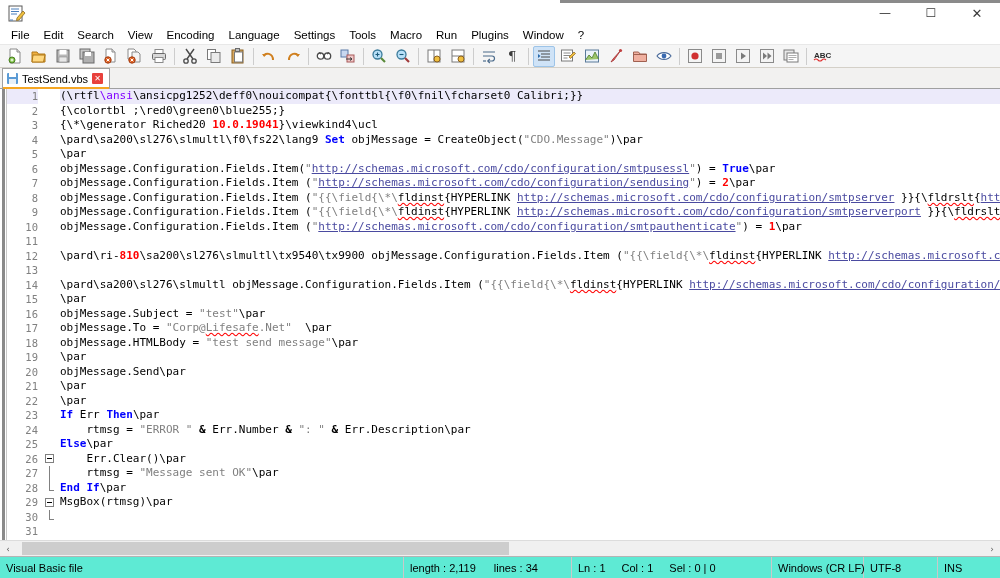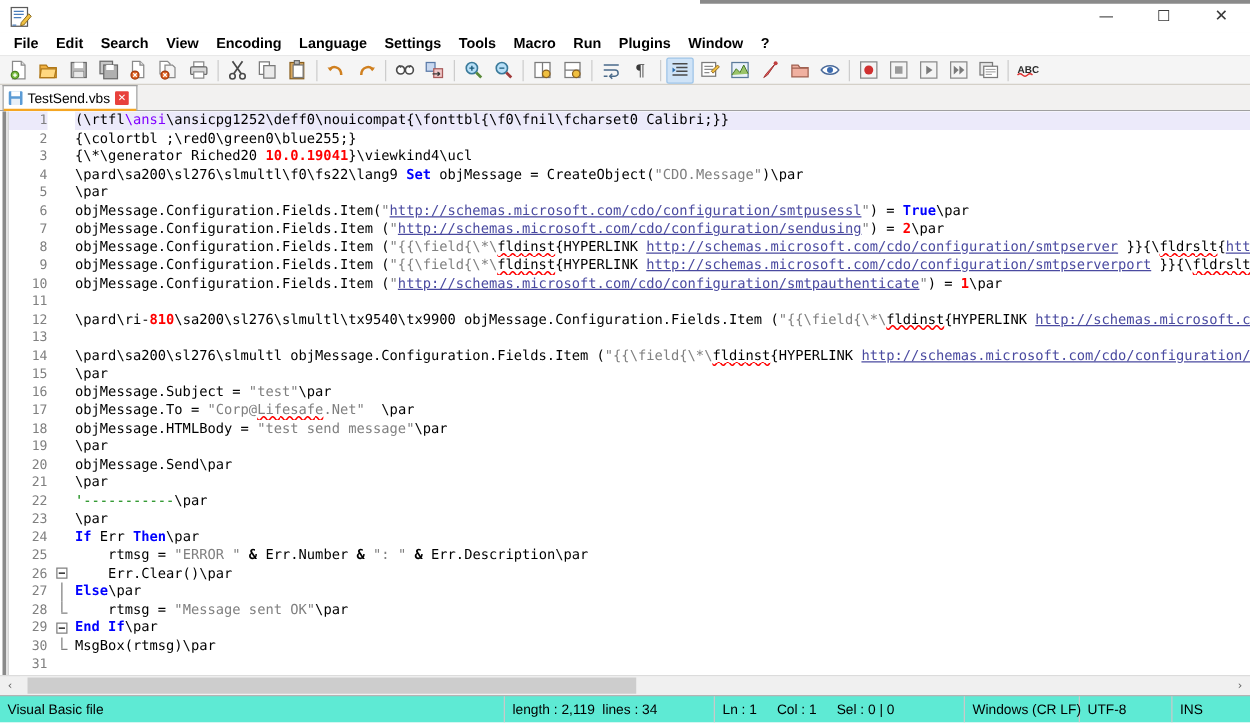--- a/index.html
+++ b/index.html
@@ -52,21 +52,20 @@
     display: flex; align-items: center;
     padding-left: 4px;
     font-size: 11.5px;
     color: #000000;
     border-bottom: 1px solid #e8e8e8;
   }
   .menu-item {
     padding: 1px 7px;
     line-height: 16px;
     white-space: nowrap;
-    font-weight: bold;
   }
 
   
   .toolbar {
     height: 23px; flex: 0 0 23px;
     background: #f5f5f5;
     display: flex; align-items: center;
     padding-left: 3px;
     border-bottom: 1px solid #d4d0c8;
   }
@@ -231,21 +230,21 @@
     font-size: 11px; color: #000000;
     border-top: 1px solid #b4b4b4;
   }
   .sb-cell {
     height: 21px; display: flex; align-items: center;
     padding: 0 6px;
     border-right: 1px solid #c9c9c9;
     white-space: nowrap;
   }
   .sb-doc   { width: 404px; flex: 0 0 404px; }
-  .sb-len   { width: 168px; flex: 0 0 168px; gap: 6px; }
+  .sb-len   { width: 168px; flex: 0 0 168px; gap: 18px; }
   .sb-pos   { width: 200px; flex: 0 0 200px; gap: 16px; }
   .sb-eol   { width: 92px; flex: 0 0 92px; }
   .sb-enc   { width: 74px; flex: 0 0 74px; }
   .sb-ins   { flex: 1 1 auto; border-right: none; }
 
   .icon-svg { display: block; }
 </style>
 </head>
 <body>
 
@@ -595,26 +594,25 @@
         <div class="ln"><span class="t-def">\pard\ri-</span><span class="t-num">810</span><span class="t-def">\sa200\sl276\slmultl\tx9540\tx9900 objMessage.Configuration.Fields.Item (</span><span class="t-str">"{{\field{\*\</span><span class="t-def t-spell">fldinst</span><span class="t-def">{HYPERLINK </span><span class="t-url">http://schemas.microsoft.com</span></div>
         <div class="ln">&nbsp;</div>
         <div class="ln"><span class="t-def">\pard\sa200\sl276\slmultl objMessage.Configuration.Fields.Item (</span><span class="t-str">"{{\field{\*\</span><span class="t-def t-spell">fldinst</span><span class="t-def">{HYPERLINK </span><span class="t-url">http://schemas.microsoft.com/cdo/configuration/se</span></div>
         <div class="ln"><span class="t-def">\par</span></div>
         <div class="ln"><span class="t-def">objMessage.Subject = </span><span class="t-str">"test"</span><span class="t-def">\par</span></div>
         <div class="ln"><span class="t-def">objMessage.To = </span><span class="t-str">"Corp@</span><span class="t-str t-spell">Lifesafe</span><span class="t-str">.Net"</span><span class="t-def">  \par</span></div>
         <div class="ln"><span class="t-def">objMessage.HTMLBody = </span><span class="t-str">"test send message"</span><span class="t-def">\par</span></div>
         <div class="ln"><span class="t-def">\par</span></div>
         <div class="ln"><span class="t-def">objMessage.Send\par</span></div>
         <div class="ln"><span class="t-def">\par</span></div>
-        <div class="ln"><span class="t-com">'-----------</span><span class="t-def">\par</span></div>
         <div class="ln"><span class="t-def">\par</span></div>
         <div class="ln"><span class="t-kw">If</span><span class="t-def"> Err </span><span class="t-kw">Then</span><span class="t-def">\par</span></div>
         <div class="ln"><span class="t-def">    rtmsg = </span><span class="t-str">"ERROR "</span><span class="t-op"> &amp; </span><span class="t-def">Err.Number</span><span class="t-op"> &amp; </span><span class="t-str">": "</span><span class="t-op"> &amp; </span><span class="t-def">Err.Description\par</span></div>
+        <div class="ln"><span class="t-kw">Else</span><span class="t-def">\par</span></div>
         <div class="ln"><span class="t-def">    Err.Clear()\par</span></div>
-        <div class="ln"><span class="t-kw">Else</span><span class="t-def">\par</span></div>
         <div class="ln"><span class="t-def">    rtmsg = </span><span class="t-str">"Message sent OK"</span><span class="t-def">\par</span></div>
         <div class="ln"><span class="t-kw">End If</span><span class="t-def">\par</span></div>
         <div class="ln"><span class="t-def">MsgBox(rtmsg)\par</span></div>
       </div>
   </div>
 
   <div class="hscroll">
     <div class="hs-arrow">‹</div>
     <div class="hs-track">
       <div class="hs-thumb"></div>

